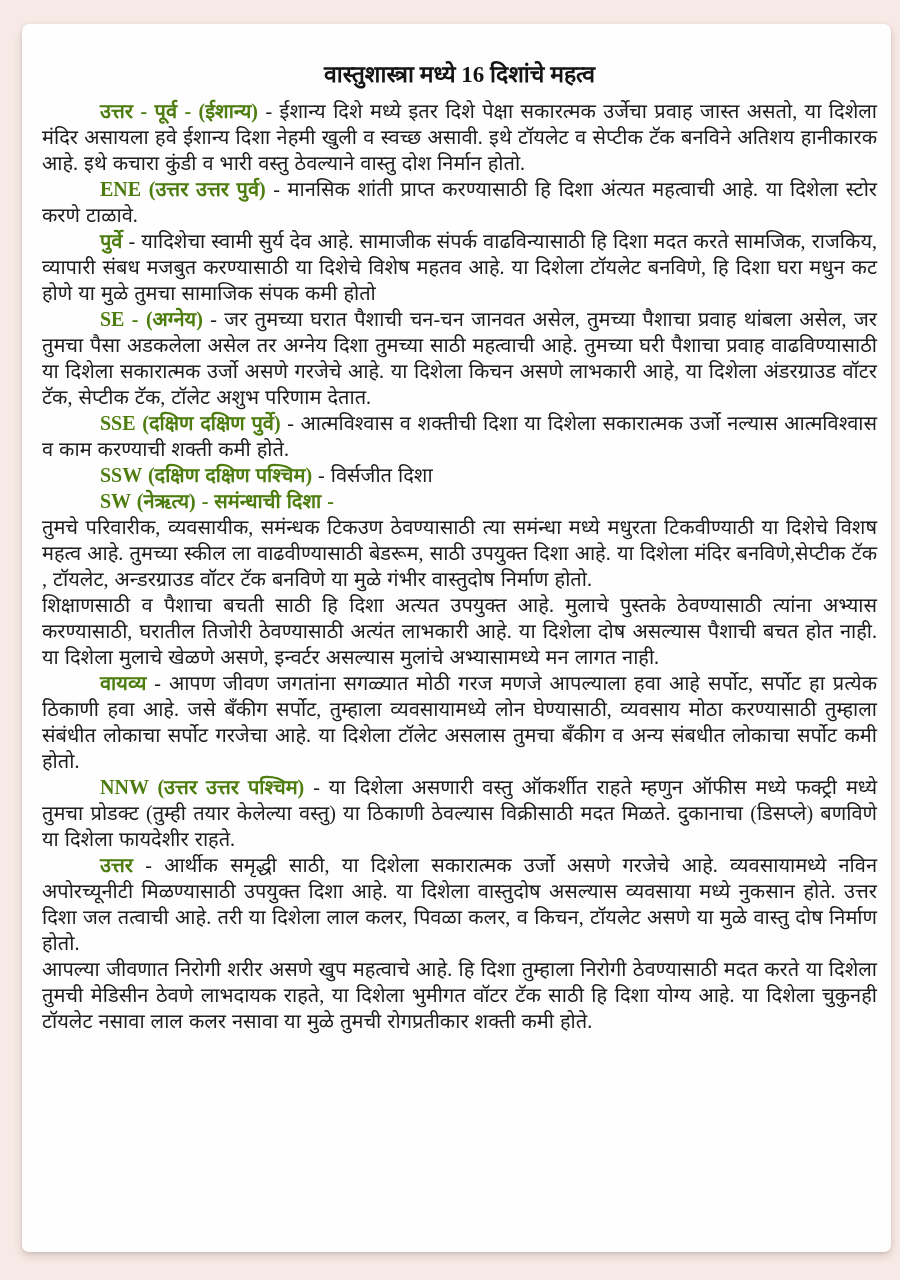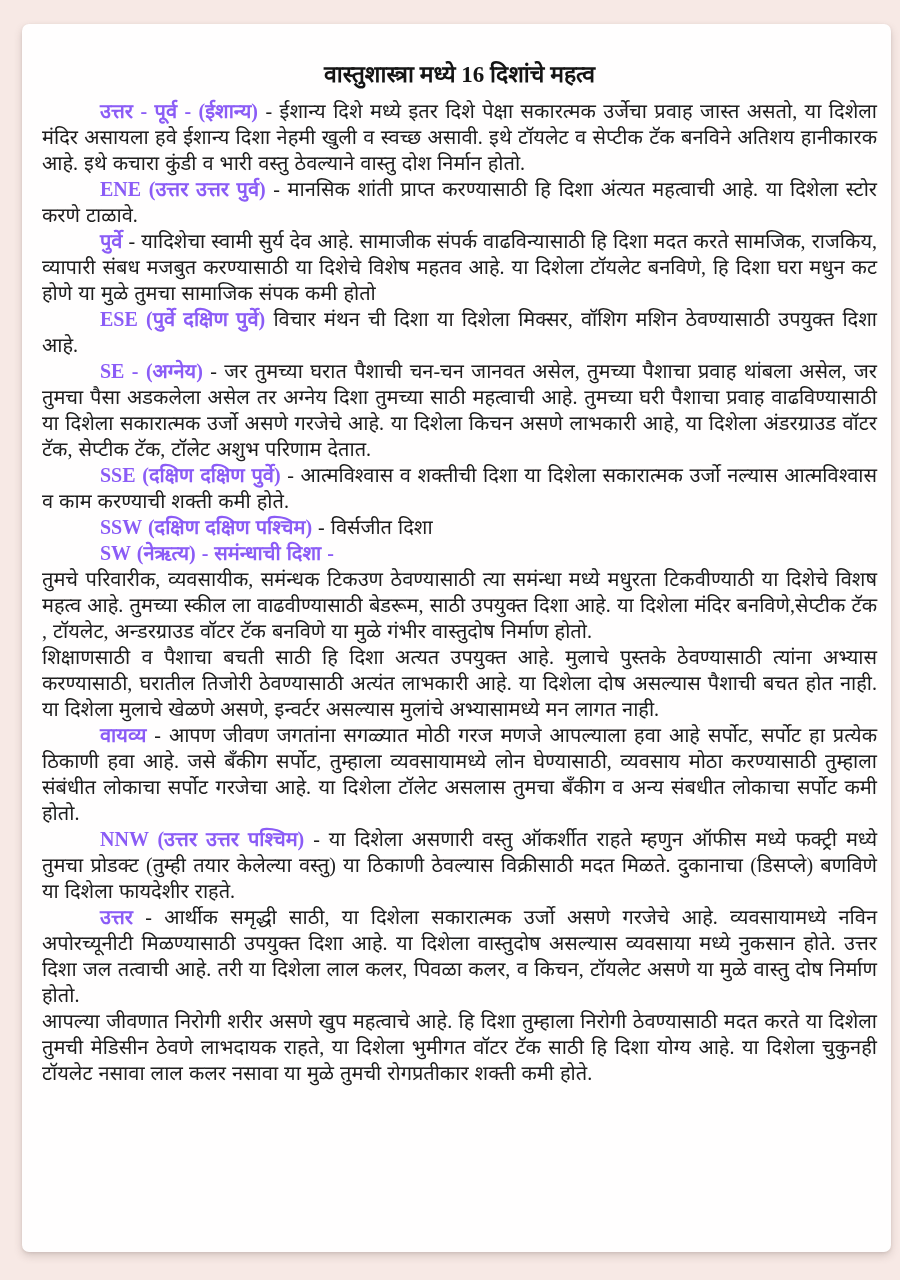--- a/index.html
+++ b/index.html
@@ -42,34 +42,33 @@
     line-height: 26px;
     text-align: justify;
     color: #1d1d1d;
     word-spacing: 1px;
   }
   .content p.indent {
     text-indent: 58px;
   }
   .b {
     font-weight: bold;
-    color: #8b5cf6;
+    color: #4d7c0f;
   }
 </style>
 </head>
 <body>
 
 <div class="page">
   <div class="content">
     <h1 class="title">वास्तुशास्त्रा मध्ये 16 दिशांचे महत्व</h1>
     <div>
         <p class="indent"><span class="b">उत्तर - पूर्व - (ईशान्य)</span><span> - ईशान्य दिशे मध्ये इतर दिशे पेक्षा सकारत्मक उर्जेचा प्रवाह जास्त असतो, या दिशेला मंदिर असायला हवे ईशान्य दिशा नेहमी खुली व स्वच्छ असावी. इथे टॉयलेट व सेप्टीक टॅक बनविने अतिशय हानीकारक आहे. इथे कचारा कुंडी व भारी वस्तु ठेवल्याने वास्तु दोश निर्मान होतो.</span></p>
         <p class="indent"><span class="b">ENE (उत्तर उत्तर पुर्व)</span><span> - मानसिक शांती प्राप्त करण्यासाठी हि दिशा अंत्यत महत्वाची आहे. या दिशेला स्टोर करणे टाळावे.</span></p>
         <p class="indent"><span class="b">पुर्वे</span><span> - यादिशेचा स्वामी सुर्य देव आहे. सामाजीक संपर्क वाढविन्यासाठी हि दिशा मदत करते सामजिक, राजकिय, व्यापारी संबध मजबुत करण्यासाठी या दिशेचे विशेष महतव आहे. या दिशेला टॉयलेट बनविणे, हि दिशा घरा मधुन कट होणे या मुळे तुमचा सामाजिक संपक कमी होतो</span></p>
-        <p class="indent"><span class="b">ESE (पुर्वे दक्षिण पुर्वे)</span><span>  विचार मंथन ची दिशा या दिशेला मिक्सर, वॉशिग मशिन ठेवण्यासाठी उपयुक्त दिशा आहे.</span></p>
         <p class="indent"><span class="b">SE - (अग्नेय)</span><span> - जर तुमच्या घरात पैशाची चन-चन जानवत असेल, तुमच्या पैशाचा प्रवाह थांबला असेल, जर तुमचा पैसा अडकलेला असेल तर अग्नेय दिशा तुमच्या साठी महत्वाची आहे. तुमच्या घरी पैशाचा प्रवाह वाढविण्यासाठी या दिशेला सकारात्मक उर्जो असणे  गरजेचे आहे. या दिशेला किचन असणे लाभकारी आहे, या दिशेला अंडरग्राउड वॉटर टॅक, सेप्टीक टॅक, टॉलेट अशुभ परिणाम देतात.</span></p>
         <p class="indent"><span class="b">SSE (दक्षिण दक्षिण पुर्वे)</span><span> - आत्मविश्वास व शक्तीची दिशा  या दिशेला सकारात्मक उर्जो नल्यास आत्मविश्वास व काम करण्याची शक्ती कमी होते.</span></p>
         <p class="indent"><span class="b">SSW (दक्षिण दक्षिण पश्चिम)</span><span> - विर्सजीत दिशा</span></p>
         <p class="indent"><span class="b">SW (नेऋत्य)  - समंन्धाची दिशा -</span></p>
         <p><span>तुमचे परिवारीक, व्यवसायीक, समंन्धक टिकउण ठेवण्यासाठी त्या समंन्धा मध्ये मधुरता टिकवीण्याठी या दिशेचे विशष महत्व आहे. तुमच्या स्कील ला वाढवीण्यासाठी बेडरूम, साठी उपयुक्त दिशा आहे. या दिशेला मंदिर बनविणे,सेप्टीक टॅक , टॉयलेट, अन्डरग्राउड वॉटर टॅक बनविणे या मुळे गंभीर वास्तुदोष निर्माण होतो.</span></p>
         <p><span>शिक्षाणसाठी व पैशाचा बचती साठी हि दिशा अत्यत उपयुक्त आहे. मुलाचे पुस्तके ठेवण्यासाठी त्यांना अभ्यास करण्यासाठी, घरातील तिजोरी ठेवण्यासाठी अत्यंत लाभकारी आहे. या दिशेला दोष असल्यास पैशाची बचत होत नाही. या दिशेला मुलाचे खेळणे असणे, इन्वर्टर असल्यास मुलांचे अभ्यासामध्ये मन लागत नाही.</span></p>
         <p class="indent"><span class="b">वायव्य</span><span> - आपण जीवण जगतांना सगळ्यात मोठी गरज मणजे आपल्याला हवा आहे सर्पोट, सर्पोट हा प्रत्येक ठिकाणी हवा आहे. जसे बँकीग सर्पोट, तुम्हाला व्यवसायामध्ये लोन घेण्यासाठी, व्यवसाय मोठा करण्यासाठी तुम्हाला संबंधीत लोकाचा सर्पोट गरजेचा आहे. या दिशेला टॉलेट असलास तुमचा बँकीग व अन्य संबधीत लोकाचा सर्पोट कमी होतो.</span></p>
         <p class="indent"><span class="b">NNW (उत्तर उत्तर पश्चिम)</span><span> - या दिशेला असणारी वस्तु ऑकर्शीत राहते म्हणुन ऑफीस मध्ये फक्ट्री मध्ये तुमचा प्रोडक्ट (तुम्ही तयार केलेल्या वस्तु) या ठिकाणी ठेवल्यास विक्रीसाठी मदत मिळते. दुकानाचा (डिसप्ले) बणविणे या दिशेला फायदेशीर राहते.</span></p>
         <p class="indent"><span class="b">उत्तर</span><span> - आर्थीक समृद्धी साठी, या दिशेला सकारात्मक उर्जो असणे गरजेचे आहे. व्यवसायामध्ये नविन अपोरच्यूनीटी मिळण्यासाठी उपयुक्त दिशा आहे. या दिशेला वास्तुदोष असल्यास व्यवसाया मध्ये नुकसान होते. उत्तर दिशा जल तत्वाची आहे. तरी या दिशेला लाल कलर, पिवळा कलर, व किचन, टॉयलेट असणे या मुळे वास्तु दोष निर्माण होतो.</span></p>
         <p><span>आपल्या जीवणात निरोगी शरीर असणे खुप महत्वाचे आहे. हि दिशा तुम्हाला निरोगी ठेवण्यासाठी मदत करते या दिशेला तुमची मेडिसीन ठेवणे लाभदायक राहते, या दिशेला भुमीगत वॉटर टॅक साठी हि दिशा योग्य आहे. या दिशेला चुकुनही टॉयलेट नसावा लाल कलर नसावा या मुळे तुमची रोगप्रतीकार शक्ती कमी होते.</span></p>

